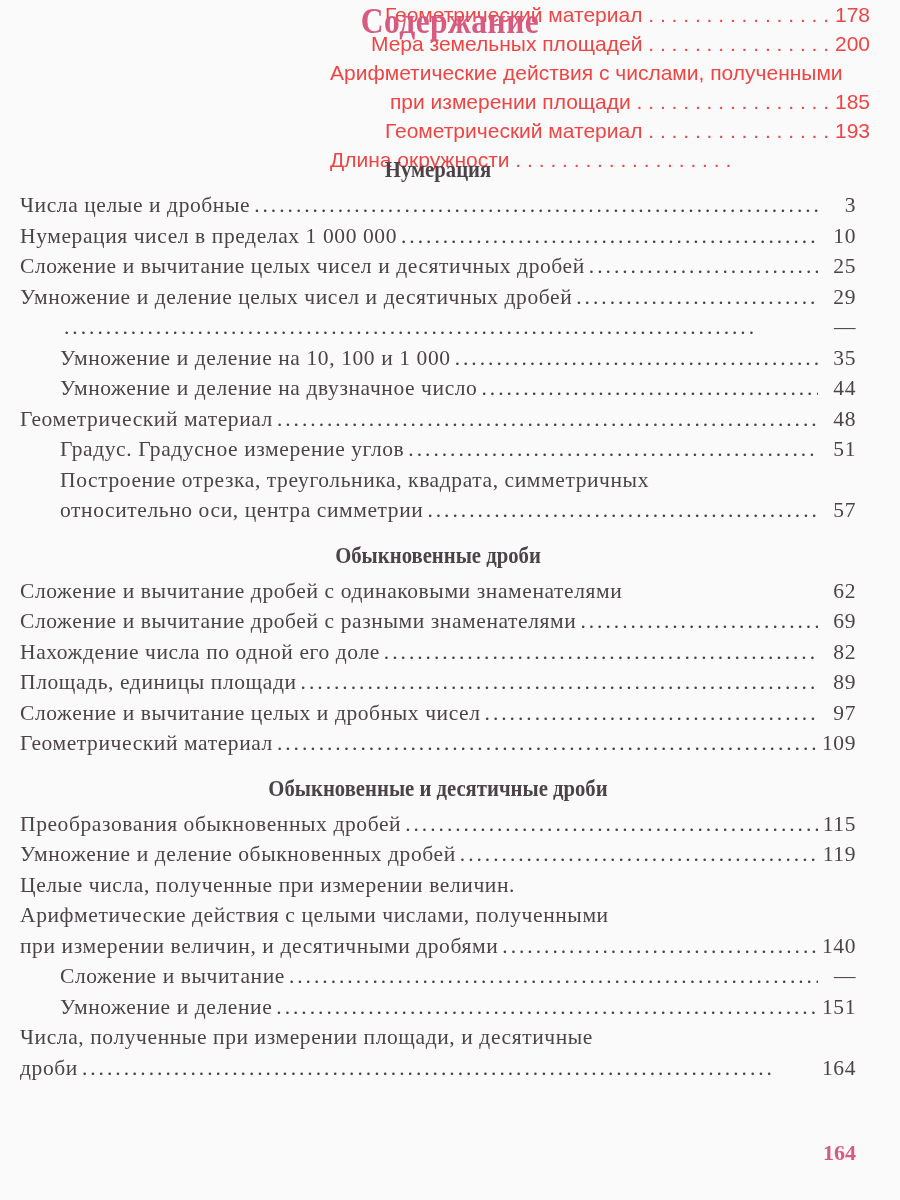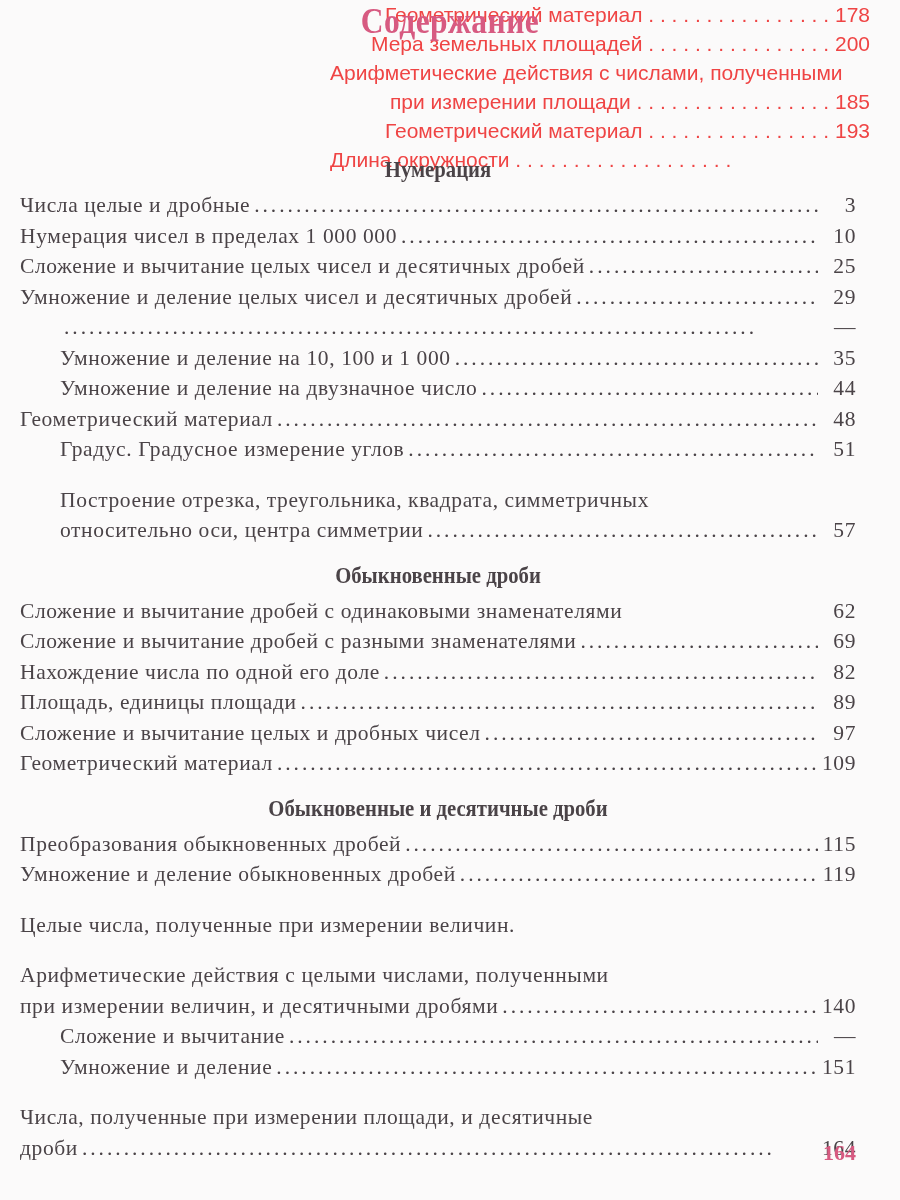--- a/index.html
+++ b/index.html
@@ -81,21 +81,20 @@
     .entry .page {
       min-width: 34px;
       text-align: right;
       white-space: nowrap;
     }
     .entry-line {
       line-height: 30.5px;
       height: 30.5px;
       letter-spacing: 0.6px;
       white-space: nowrap;
-      margin-top: 20px;
     }
     .entry-line.sub { padding-left: 40px; }
     .gap-before-section { height: 10px; }
     .page-number {
       position: absolute;
       left: 810px;
       top: 1140px;
       width: 46px;
       text-align: right;
       font-size: 22px;

